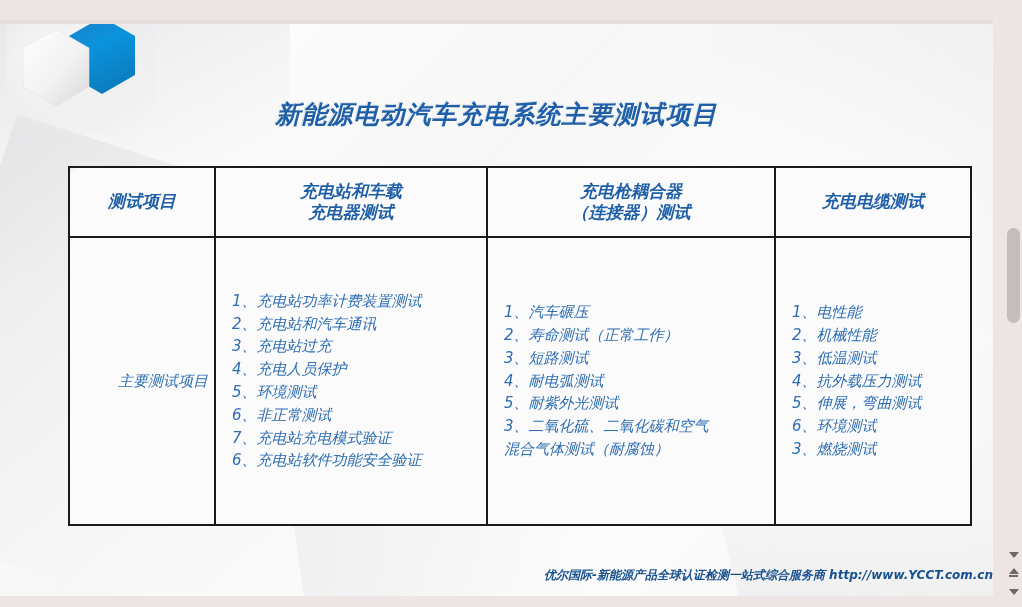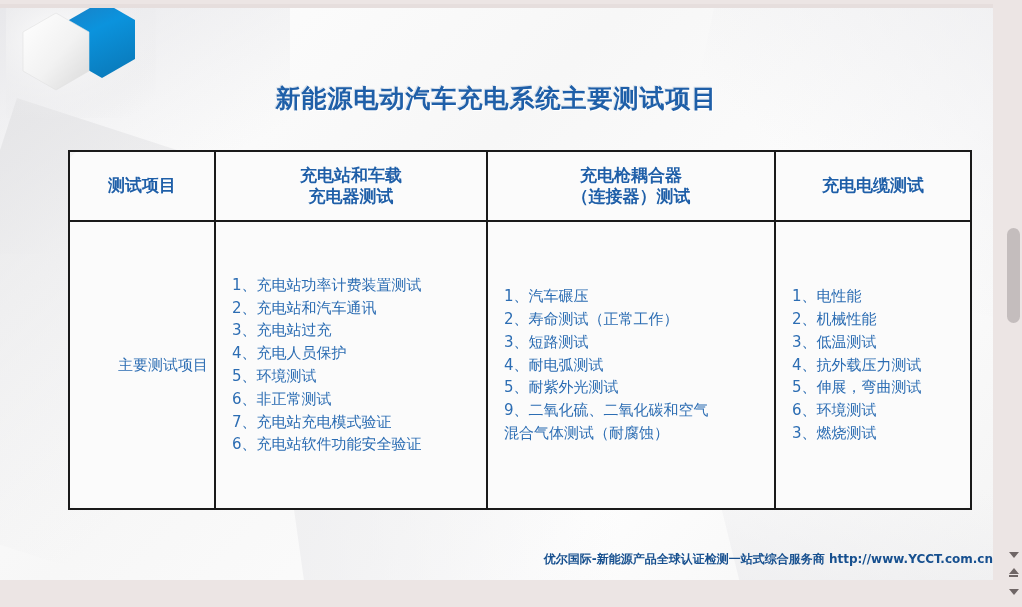--- a/index.html
+++ b/index.html
@@ -19,27 +19,28 @@
     position: relative;
     width: 1022px;
     height: 607px;
     background: #ece5e4;
   }
 
   
   #slide {
     position: absolute;
     left: 0;
-    top: 4px;
+    top: 20px;
     width: 993px;
     height: 576px;
     overflow: hidden;
     background: #fbfbfb;
     background-image:
       linear-gradient(135deg, #ffffff 0%, #f7f7f7 40%, #fdfdfd 70%, #f4f4f4 100%);
+    font-style: italic;
   }
   
   .facet {
     position: absolute;
     pointer-events: none;
   }
   .facet-a {
     left: -60px; top: 150px;
     width: 430px; height: 430px;
     background: linear-gradient(120deg, rgba(228,228,230,0.85), rgba(255,255,255,0) 65%);
@@ -288,21 +289,21 @@
             <li>6、充电站软件功能安全验证</li>
           </ul>
         </td>
         <td class="body-cell">
           <ul class="itemlist">
             <li>1、汽车碾压</li>
             <li>2、寿命测试（正常工作）</li>
             <li>3、短路测试</li>
             <li>4、耐电弧测试</li>
             <li>5、耐紫外光测试</li>
-            <li>9、二氧化硫、二氧化碳和空气</li>
+            <li>3、二氧化硫、二氧化碳和空气</li>
             <li class="cont">混合气体测试（耐腐蚀）</li>
           </ul>
         </td>
         <td class="body-cell">
           <ul class="itemlist">
             <li>1、电性能</li>
             <li>2、机械性能</li>
             <li>3、低温测试</li>
             <li>4、抗外载压力测试</li>
             <li>5、伸展，弯曲测试</li>

